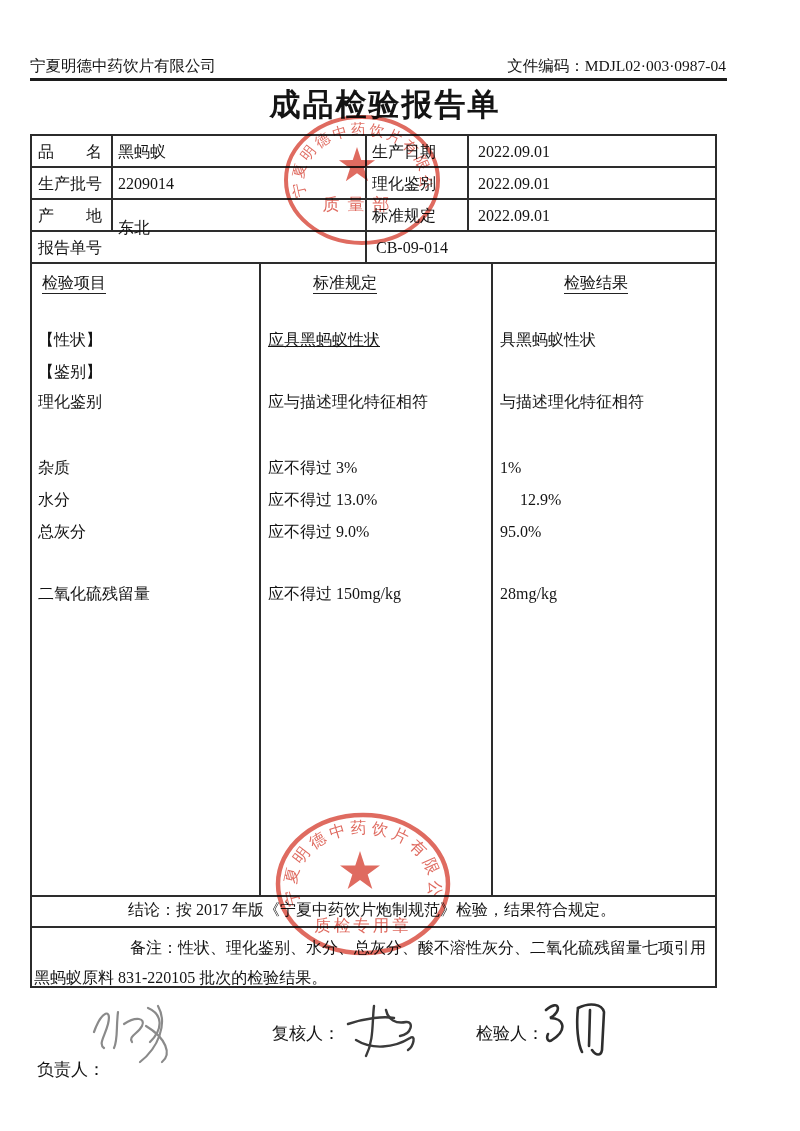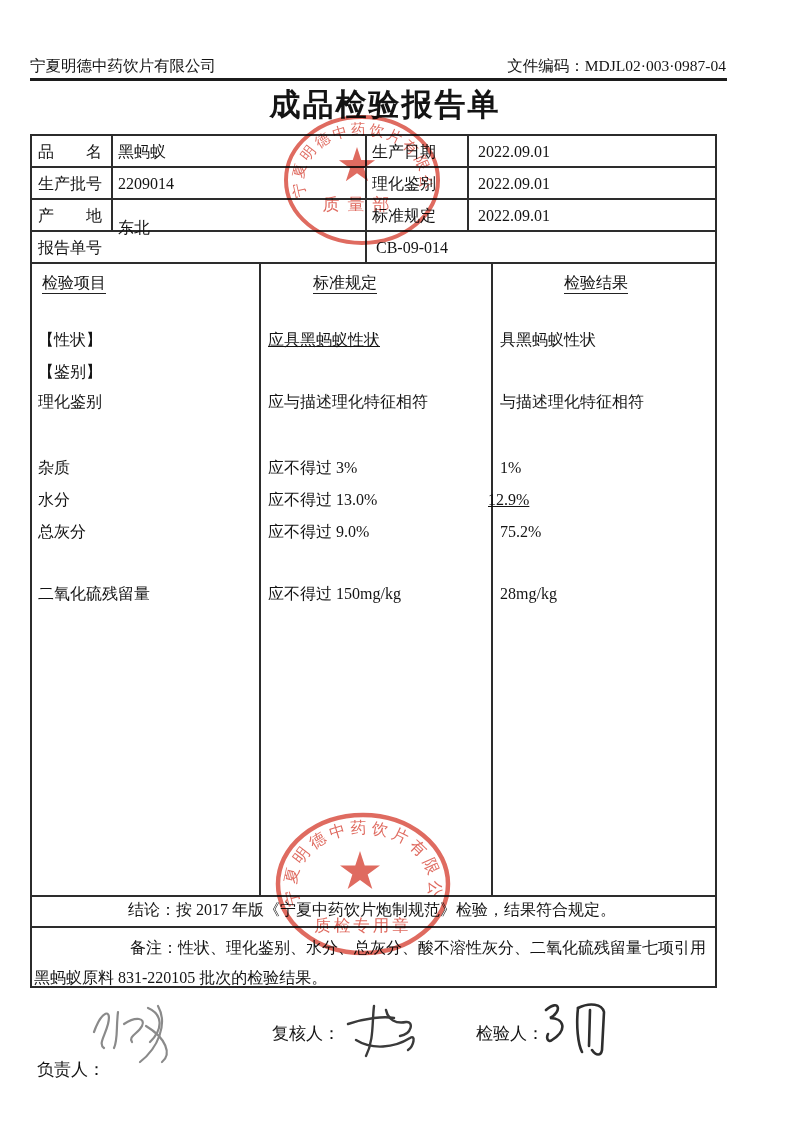--- a/index.html
+++ b/index.html
@@ -93,26 +93,26 @@
       <span class="abs t16" style="left:468px;">与描述理化特征相符</span>
     </div>
     <div class="abs" style="left:0;top:322px;width:683px;height:20px;">
       <span class="abs t16" style="left:6px;">杂质</span>
       <span class="abs t16" style="left:236px;">应不得过 3%</span>
       <span class="abs t16" style="left:468px;">1%</span>
     </div>
     <div class="abs" style="left:0;top:354px;width:605px;height:20px;padding-left:24px;">
       <span class="abs t16" style="left:6px;">水分</span>
       <span class="abs t16" style="left:236px;">应不得过 13.0%</span>
-      <span class="abs t16" style="left:456px;text-decoration:underline;">12.9%</span>
+      <span class="abs t16" style="left:488px;">12.9%</span>
     </div>
     <div class="abs" style="left:0;top:386px;width:683px;height:20px;">
       <span class="abs t16" style="left:6px;">总灰分</span>
       <span class="abs t16" style="left:236px;">应不得过 9.0%</span>
-      <span class="abs t16" style="left:468px;">75.2%</span>
+      <span class="abs t16" style="left:468px;">95.0%</span>
     </div>
     <div class="abs" style="left:0;top:448px;width:683px;height:20px;">
       <span class="abs t16" style="left:6px;">二氧化硫残留量</span>
       <span class="abs t16" style="left:236px;">应不得过 150mg/kg</span>
       <span class="abs t16" style="left:468px;">28mg/kg</span>
     </div>
 
     <div class="abs t16" style="left:96px;top:764px;">结论：按 2017 年版《宁夏中药饮片炮制规范》检验，结果符合规定。</div>
 
     <div class="remark">备注：性状、理化鉴别、水分、总灰分、酸不溶性灰分、二氧化硫残留量七项引用黑蚂蚁原料 831-220105 批次的检验结果。</div>

